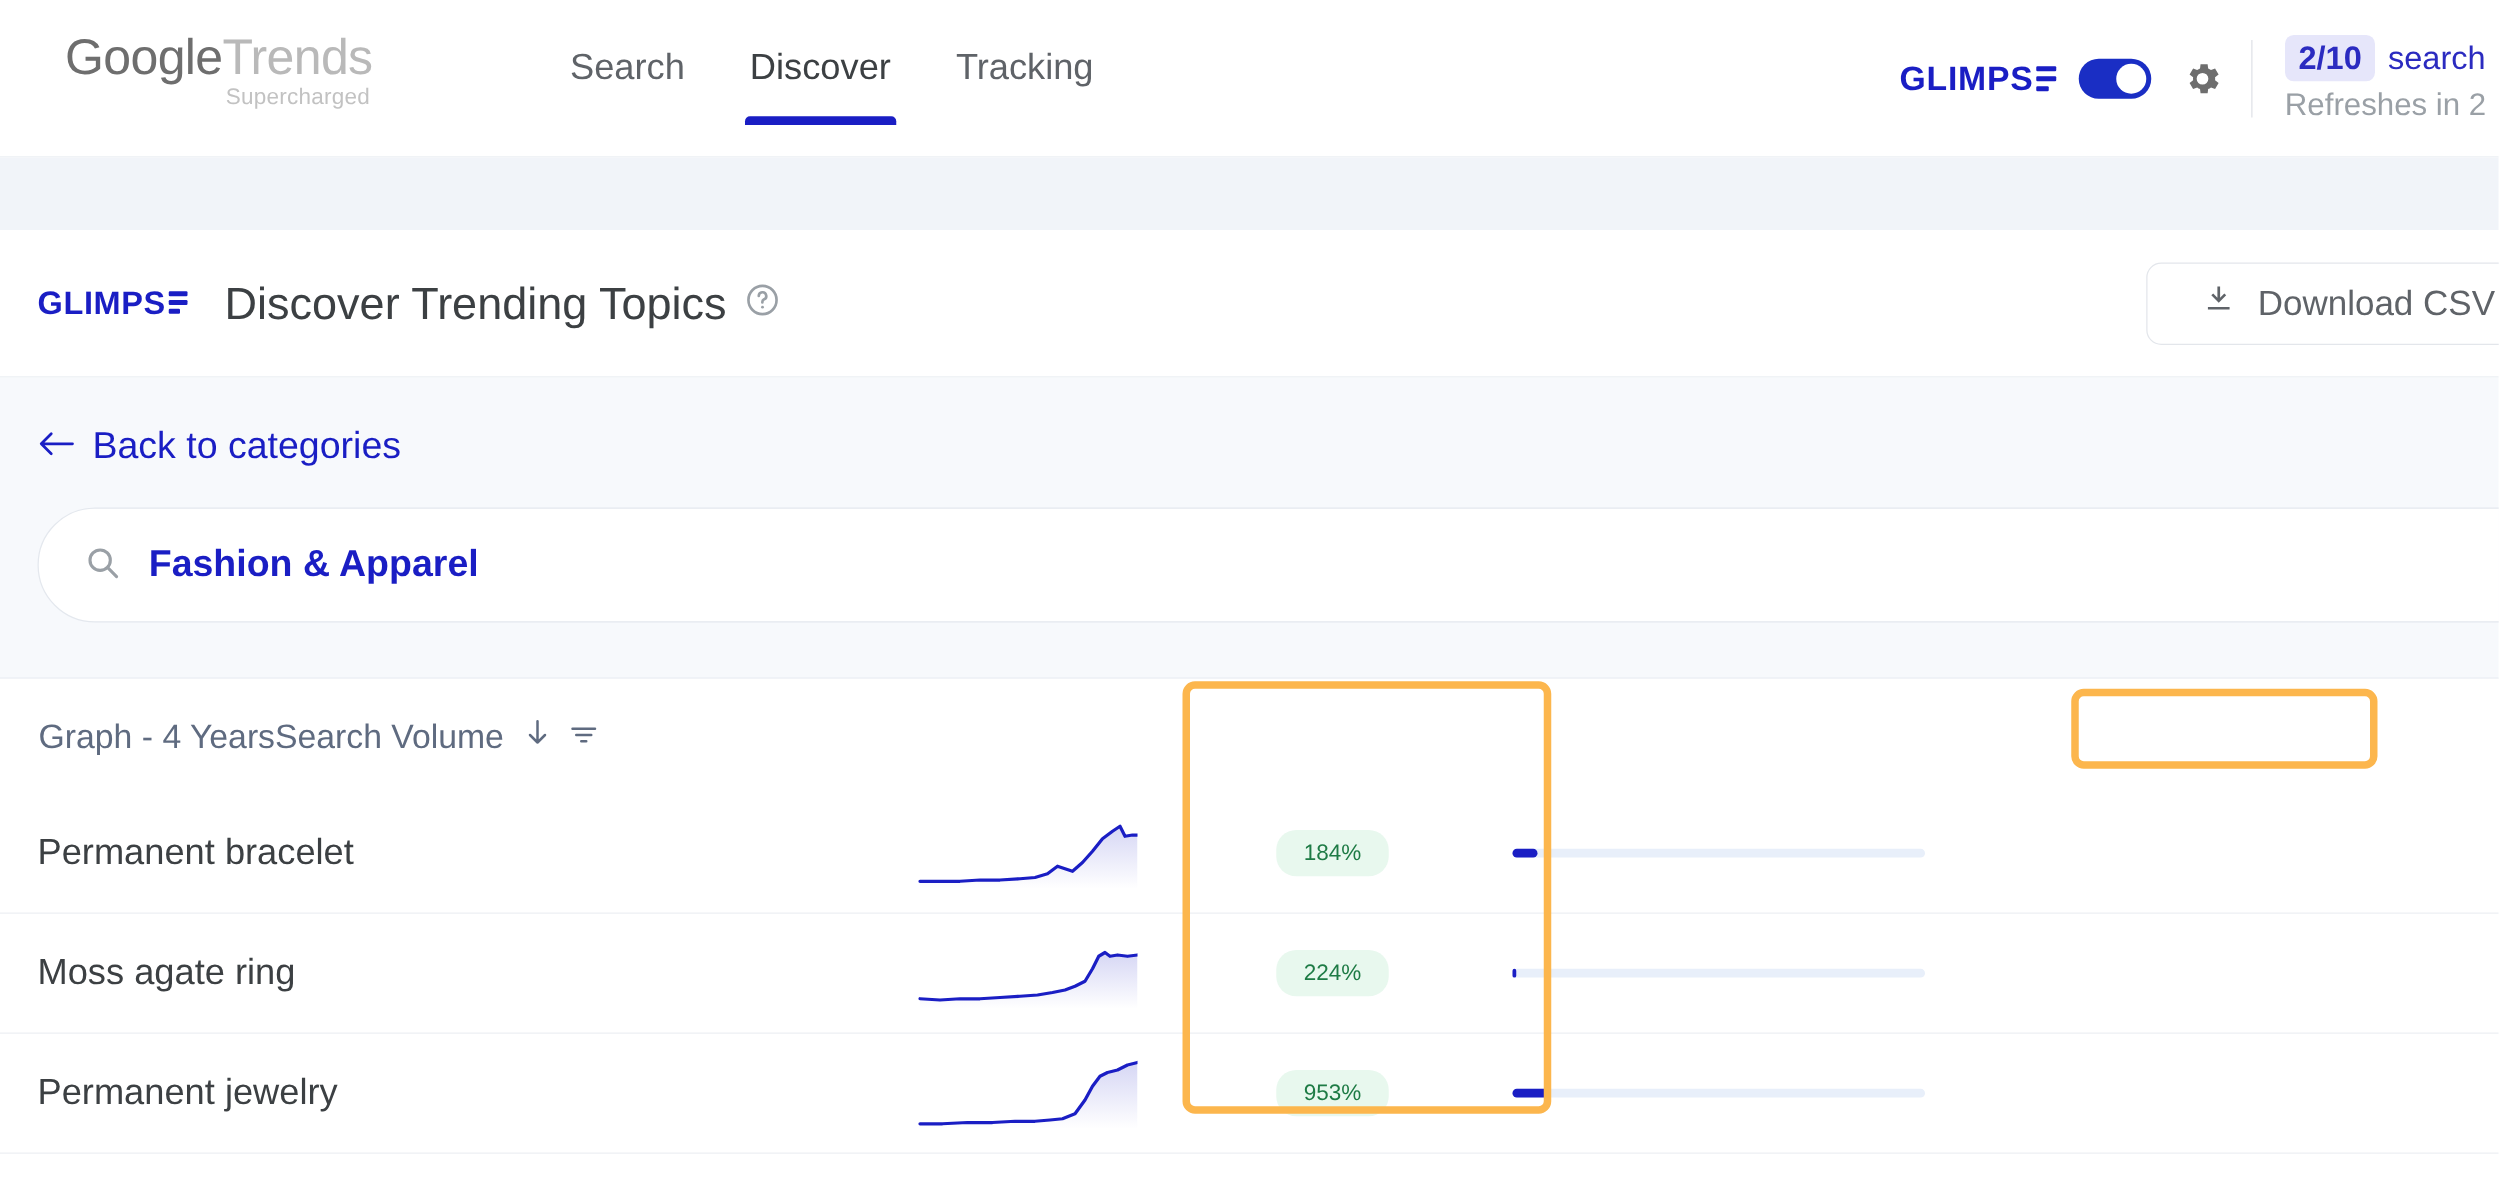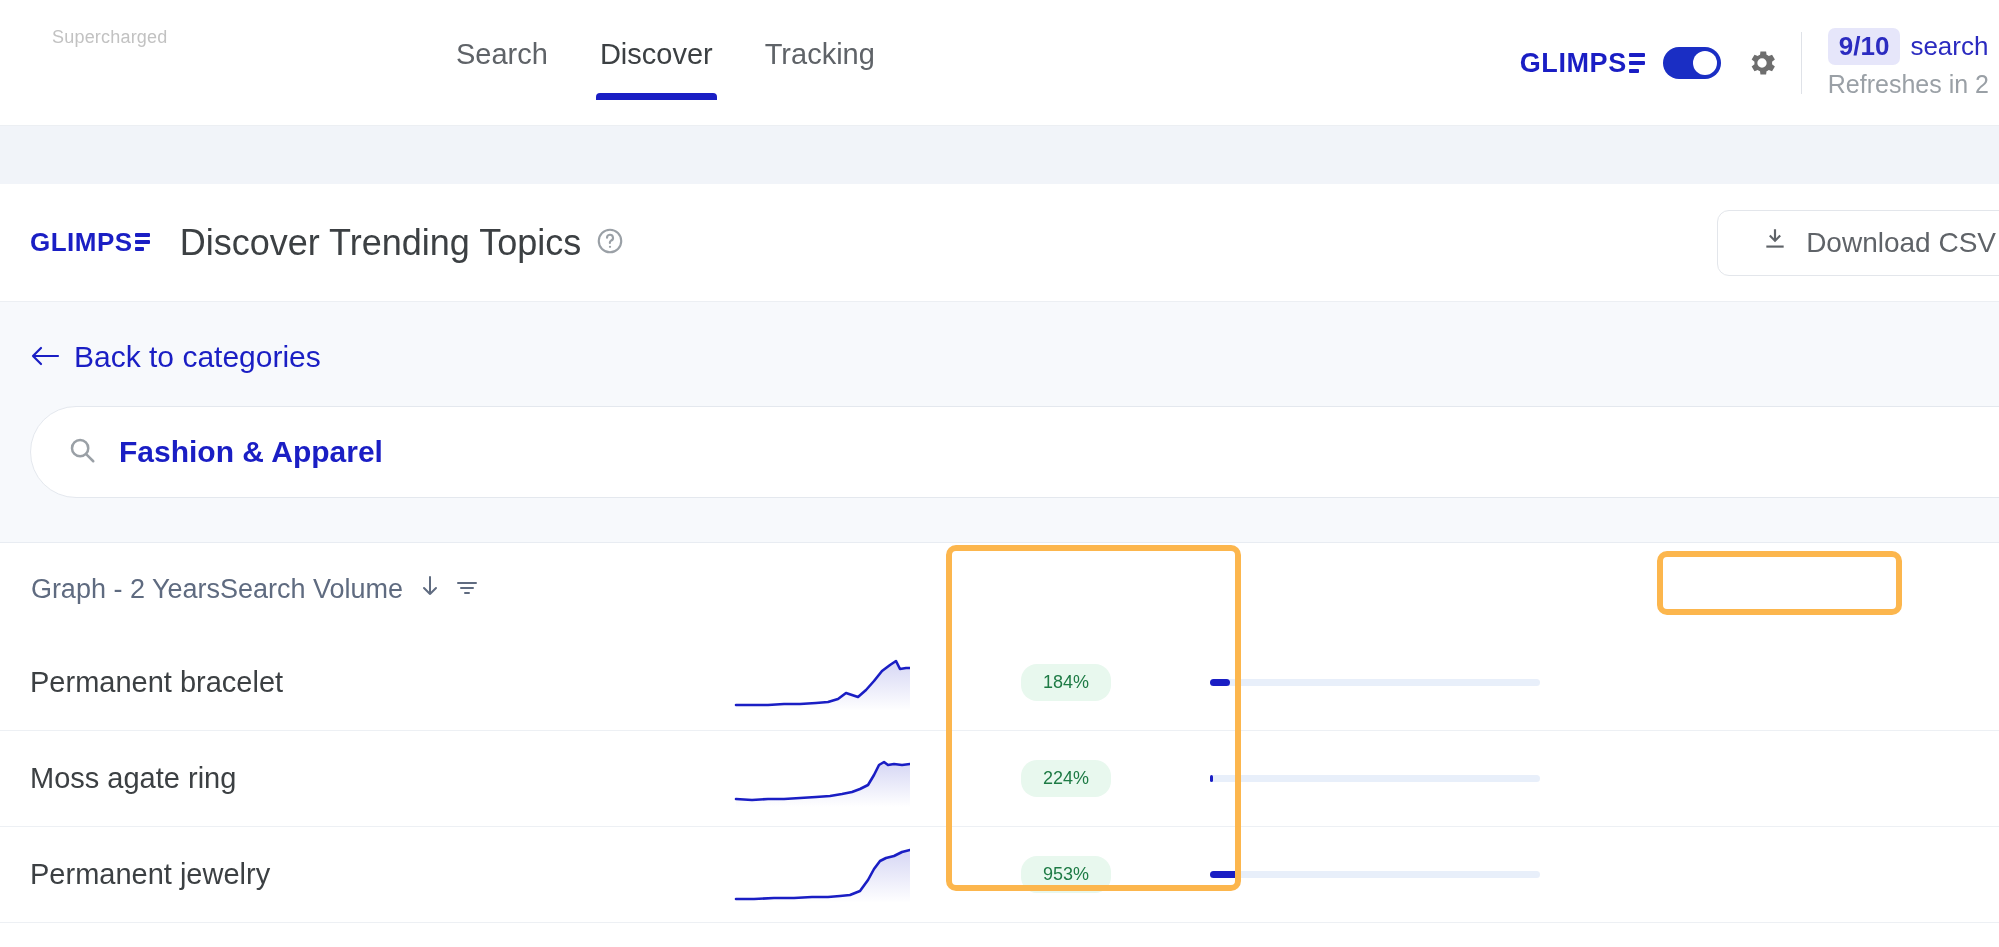--- a/index.html
+++ b/index.html
@@ -330,20 +330,23 @@
   #hl-branded { left: 1657px; top: 8px; width: 245px; height: 64px; }
 
   .icon { display: inline-block; vertical-align: middle; }
 </style>
 </head>
 <body>
 
 <div class="topnav">
 
   <div class="brand">
+    <div class="brand-main">
+      <span class="brand-google">Google</span><span class="brand-trends">Trends</span>
+    </div>
     <div class="brand-sub">Supercharged</div>
   </div>
 
   <div class="navtabs">
     <div class="navtab">Search</div>
     <div class="navtab active">Discover</div>
     <div class="navtab">Tracking</div>
   </div>
 
   <div class="nav-right">
@@ -363,21 +366,21 @@
     <span class="gear icon">
       <svg width="34" height="34" viewBox="0 0 24 24" fill="#6e6e6e">
         <path d="M19.1 12.9a7.6 7.6 0 0 0 0-1.8l2-1.5-2-3.4-2.3.9a7.4 7.4 0 0 0-1.6-.9l-.3-2.4h-4l-.3 2.4c-.6.2-1.1.5-1.6.9l-2.3-.9-2 3.4 2 1.5a7.6 7.6 0 0 0 0 1.8l-2 1.5 2 3.4 2.3-.9c.5.4 1 .7 1.6.9l.3 2.4h4l.3-2.4c.6-.2 1.1-.5 1.6-.9l2.3.9 2-3.4-2-1.5zM12 15.3A3.3 3.3 0 1 1 12 8.7a3.3 3.3 0 0 1 0 6.6z"></path>
       </svg>
     </span>
 
     <div class="nav-divider"></div>
 
     <div class="quota">
       <div class="quota-line1">
-        <span class="quota-badge">9/10</span>
+        <span class="quota-badge">2/10</span>
         <span class="quota-label">search</span>
       </div>
       <div class="quota-line2">Refreshes in 2</div>
     </div>
   </div>
 </div>
 
 <div class="strip"></div>
 
 <div class="pagehead">
@@ -433,21 +436,21 @@
 </div>
 
 <div class="table">
 
   <div class="hl" id="hl-growth"></div>
   <div class="hl" id="hl-branded"></div>
 
   <div class="trow header">
 
     <div class="c-graph th right">
-      <span>Graph - 2 Years</span>
+      <span>Graph - 4 Years</span>
     </div>
 
 
     <div class="c-volume th">
       <span>Search Volume</span>
       <span class="th-icons">
         <span class="icon">
           <svg width="22" height="24" viewBox="0 0 22 24" fill="none" stroke="#5f6b80" stroke-width="2" stroke-linecap="round" stroke-linejoin="round">
             <path d="M11 3v17M5 14l6 6 6-6"></path>
           </svg>

